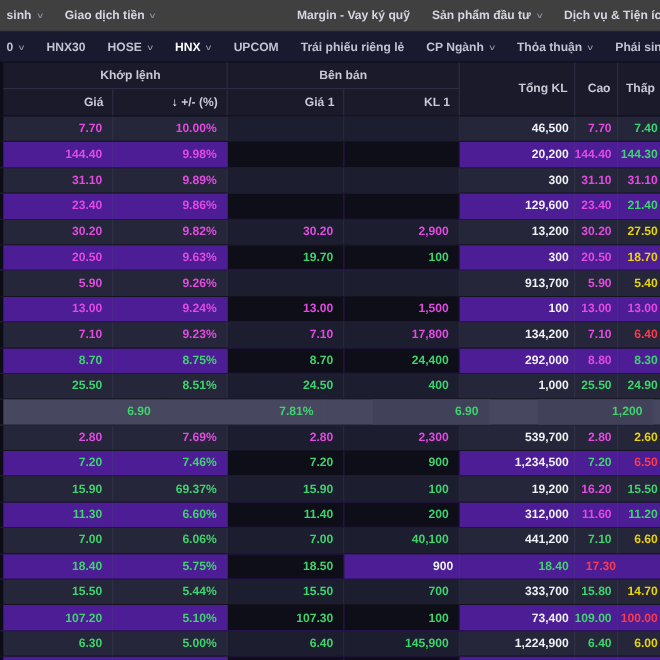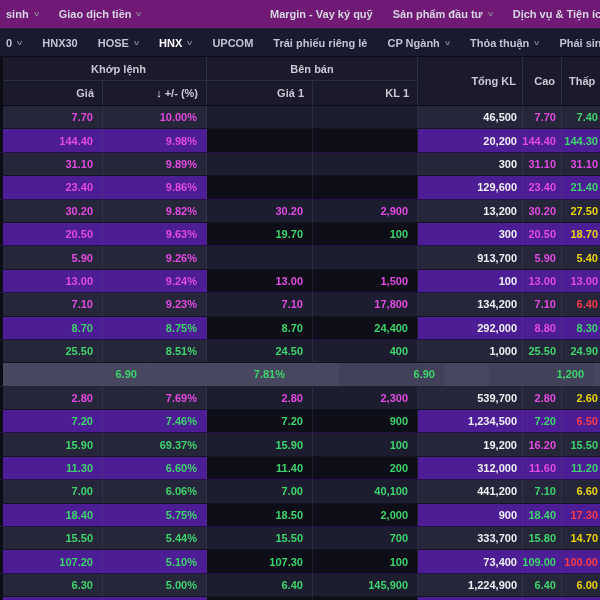--- a/index.html
+++ b/index.html
@@ -1,21 +1,21 @@
 <!DOCTYPE html>
 <html><head>
 <meta charset="utf-8">
 <style>
   * { box-sizing: border-box; margin: 0; padding: 0; }
   html, body { width: 600px; height: 600px; overflow: hidden; background: #16162a; }
   body { font-family: "Liberation Sans", "DejaVu Sans", sans-serif; }
 
   
   .nav1 {
-    height: 29px; background: #701a75; display: flex; align-items: stretch;
+    height: 29px; background: #404040; display: flex; align-items: stretch;
     white-space: nowrap; overflow: hidden; border-bottom: 1px solid #23233c;
   }
   .nav2 {
     height: 28px; background: #191930; display: flex; align-items: stretch;
     white-space: nowrap; overflow: hidden; border-bottom: 1px solid #0d0d18;
   }
   .nav-item {
     display: flex; align-items: center; gap: 5px; padding: 0 10px;
     font-size: 11px; font-weight: 700; color: #d6d6e2; cursor: pointer; position: relative;
   }
@@ -333,21 +333,20 @@
       <div class="cell bb u">40,100</div>
       <div class="cell tight w">441,200</div>
       <div class="cell tight u">7.10</div>
       <div class="cell tight last r">6.60</div>
     </div>
     <div class="row grid-cols even">
       <div class="cell stub"></div>
       <div class="cell  u">18.40</div>
       <div class="cell  u">5.75%</div>
       <div class="cell bb u">18.50</div>
-      <div class="cell bb u">2,000</div>
       <div class="cell tight w">900</div>
       <div class="cell tight u">18.40</div>
       <div class="cell tight last d">17.30</div>
     </div>
     <div class="row grid-cols odd">
       <div class="cell stub"></div>
       <div class="cell  u">15.50</div>
       <div class="cell  u">5.44%</div>
       <div class="cell bb u">15.50</div>
       <div class="cell bb u">700</div>

